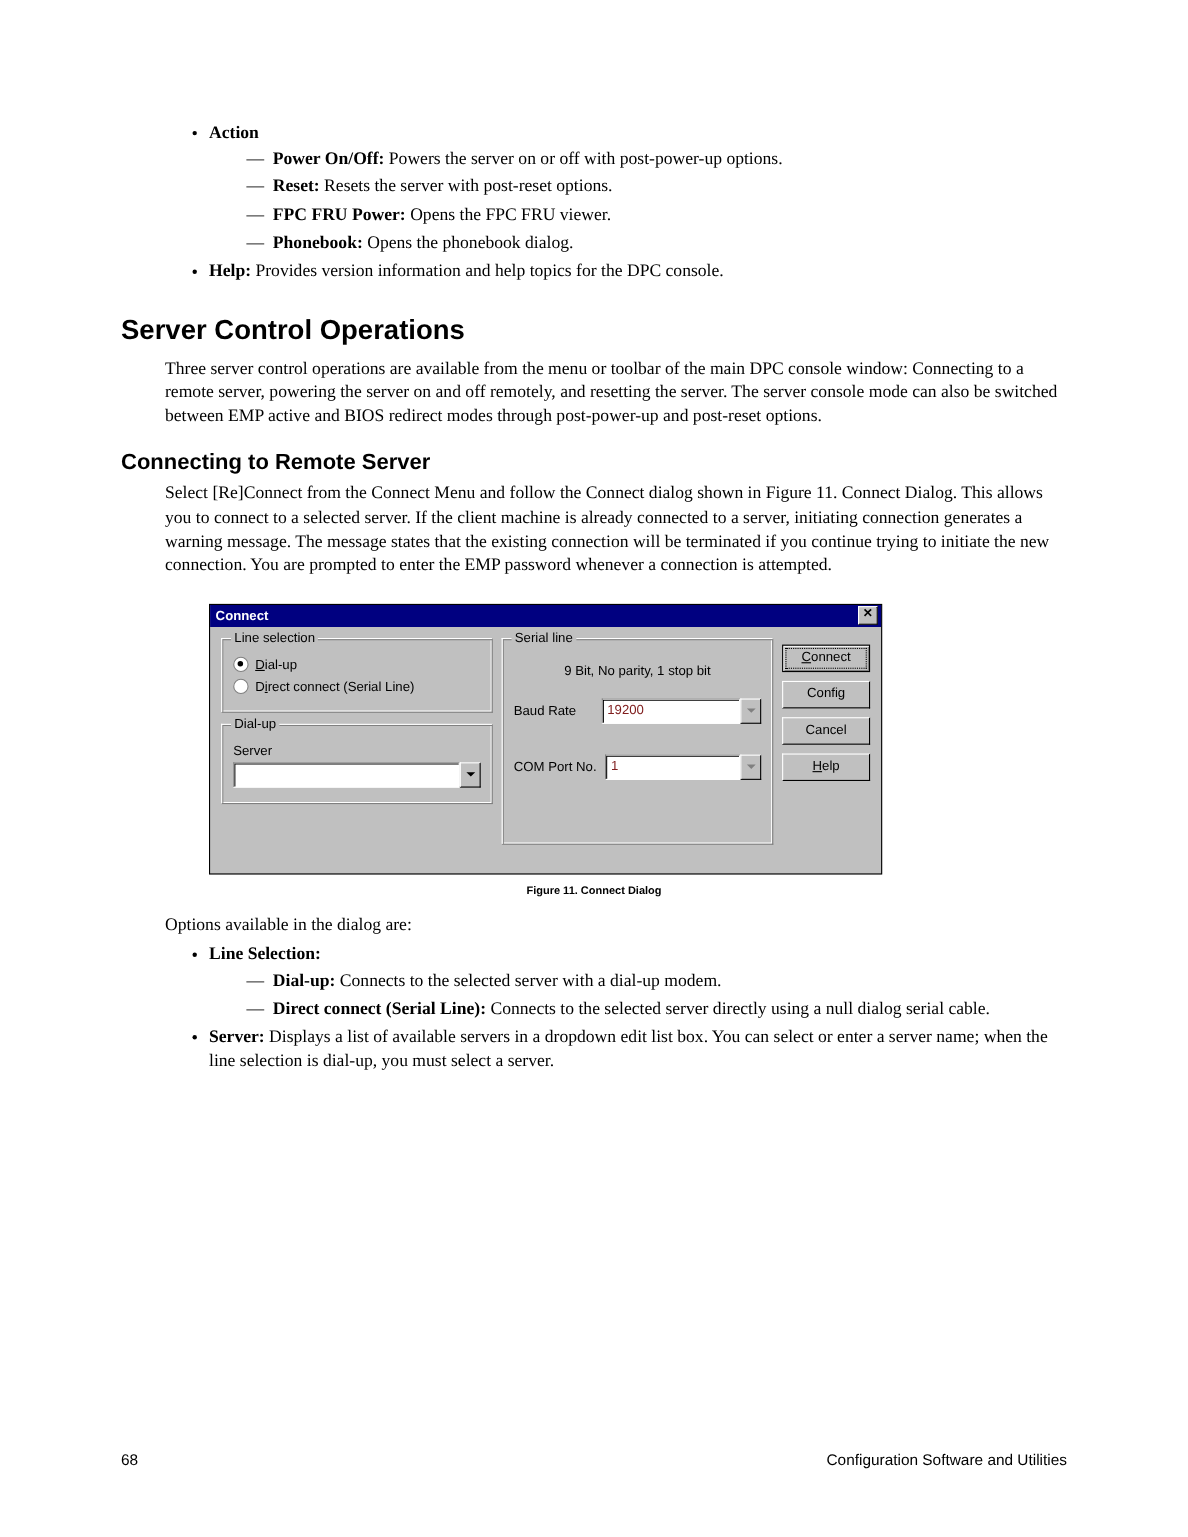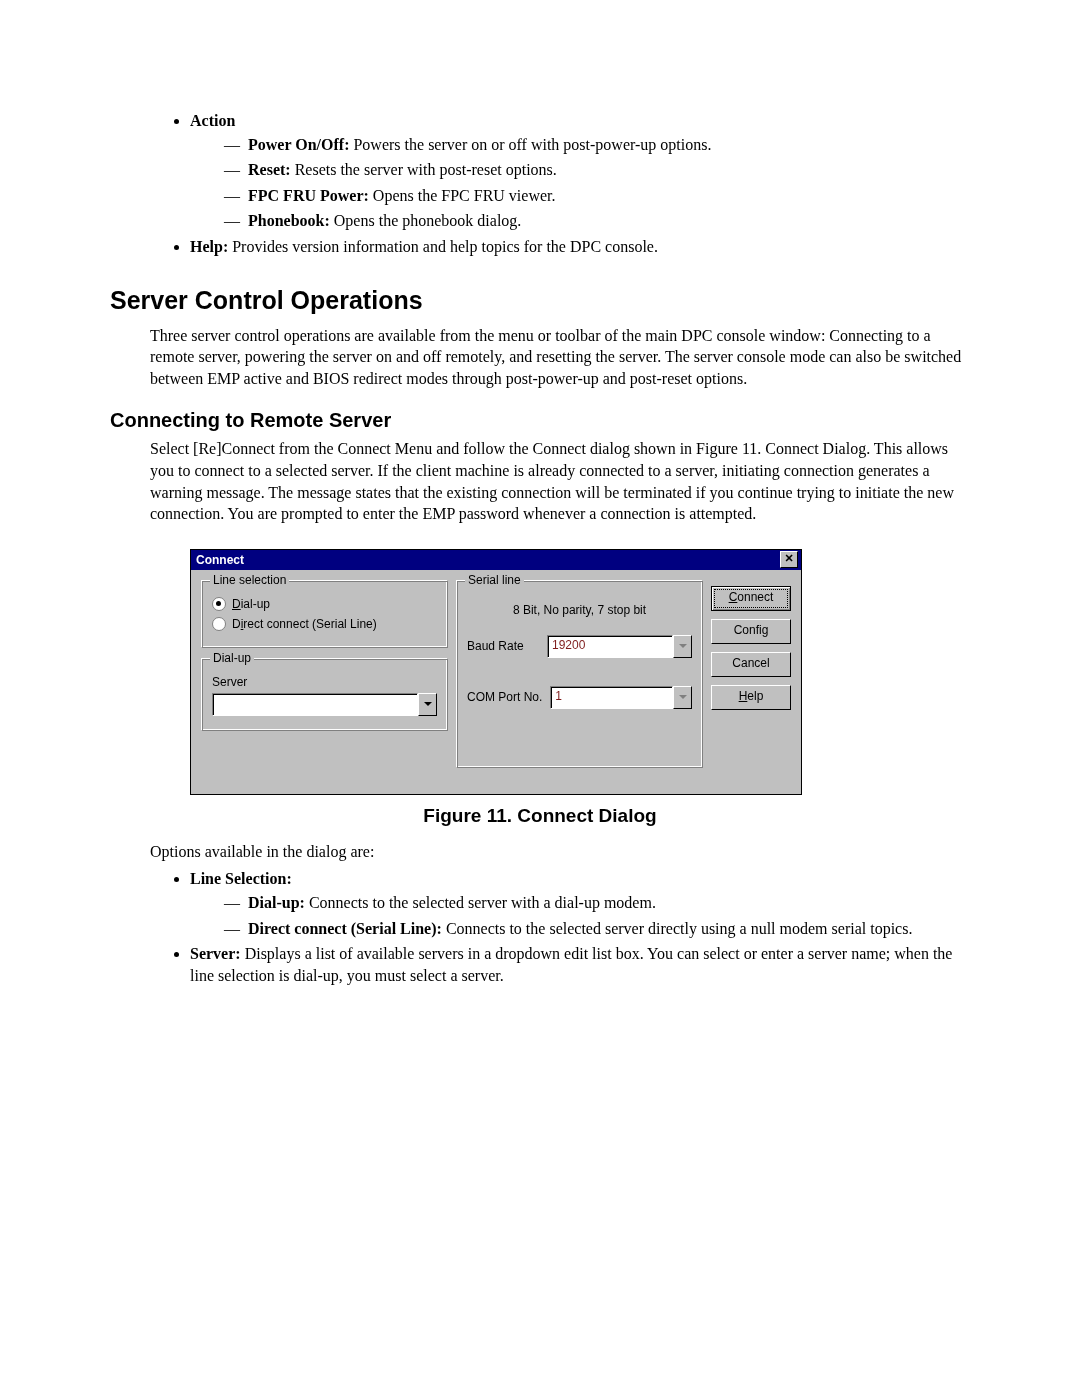--- a/index.html
+++ b/index.html
@@ -55,21 +55,21 @@
     line-height: 1.35;
   }
   .para-noindent {
     margin: 0 0 6px 40px;
     line-height: 1.35;
   }
   .figcaption {
     text-align: center;
     font-family: Arial, Helvetica, sans-serif;
     font-weight: bold;
-    font-size: 19px;
+    font-size: 10px;
     margin: 10px 0 14px 0;
   }
   
   .dialog-wrap {
     margin: 24px 0 4px 80px;
   }
   .win {
     width: 610px;
     background: #c0c0c0;
     border: 1px solid #000;
@@ -295,21 +295,21 @@
             <div style="margin-bottom:4px">Server</div>
             <div class="combo">
               <div class="textbox"></div>
               <div class="dropbtn enabled"></div>
             </div>
           </div>
         </div>
         <div class="col-mid">
           <div class="groupbox" style="height:160px">
             <div class="groupbox-legend">Serial line</div>
-            <div style="text-align:center;margin:6px 0 18px 0">8 Bit, No parity, 7 stop bit</div>
+            <div style="text-align:center;margin:6px 0 18px 0">9 Bit, No parity, 1 stop bit</div>
             <div class="field-row">
               <div class="field-label">Baud Rate</div>
               <div class="combo">
                 <div class="textbox disabled">19200</div>
                 <div class="dropbtn"></div>
               </div>
             </div>
             <div class="field-row" style="margin-top:28px">
               <div class="field-label">COM Port No.</div>
               <div class="combo">
@@ -330,20 +330,24 @@
   </div>
 
   <div class="figcaption">Figure 11.  Connect Dialog</div>
 
   <p class="para-noindent">Options available in the dialog are:</p>
   <ul class="bullets">
     <li>
       <b>Line Selection:</b>
       <ul class="dashes">
         <li><b>Dial-up:</b><span>  Connects to the selected server with a dial-up modem.</span></li>
-        <li><b>Direct connect (Serial Line):</b><span>  Connects to the selected server directly using a null modem serial topics.</span></li>
+        <li><b>Direct connect (Serial Line):</b><span>  Connects to the selected server directly using a null dialog serial cable.</span></li>
       </ul>
     </li>
     <li><b>Server:</b><span>  Displays a list of available servers in a dropdown edit list box.  You can select or enter a server name; when the line selection is dial-up, you must select a server.</span></li>
   </ul>
 
+  <div class="footer">
+    <span>68</span>
+    <span>Configuration Software and Utilities</span>
+  </div>
 
 </div>
 
 </body></html>

